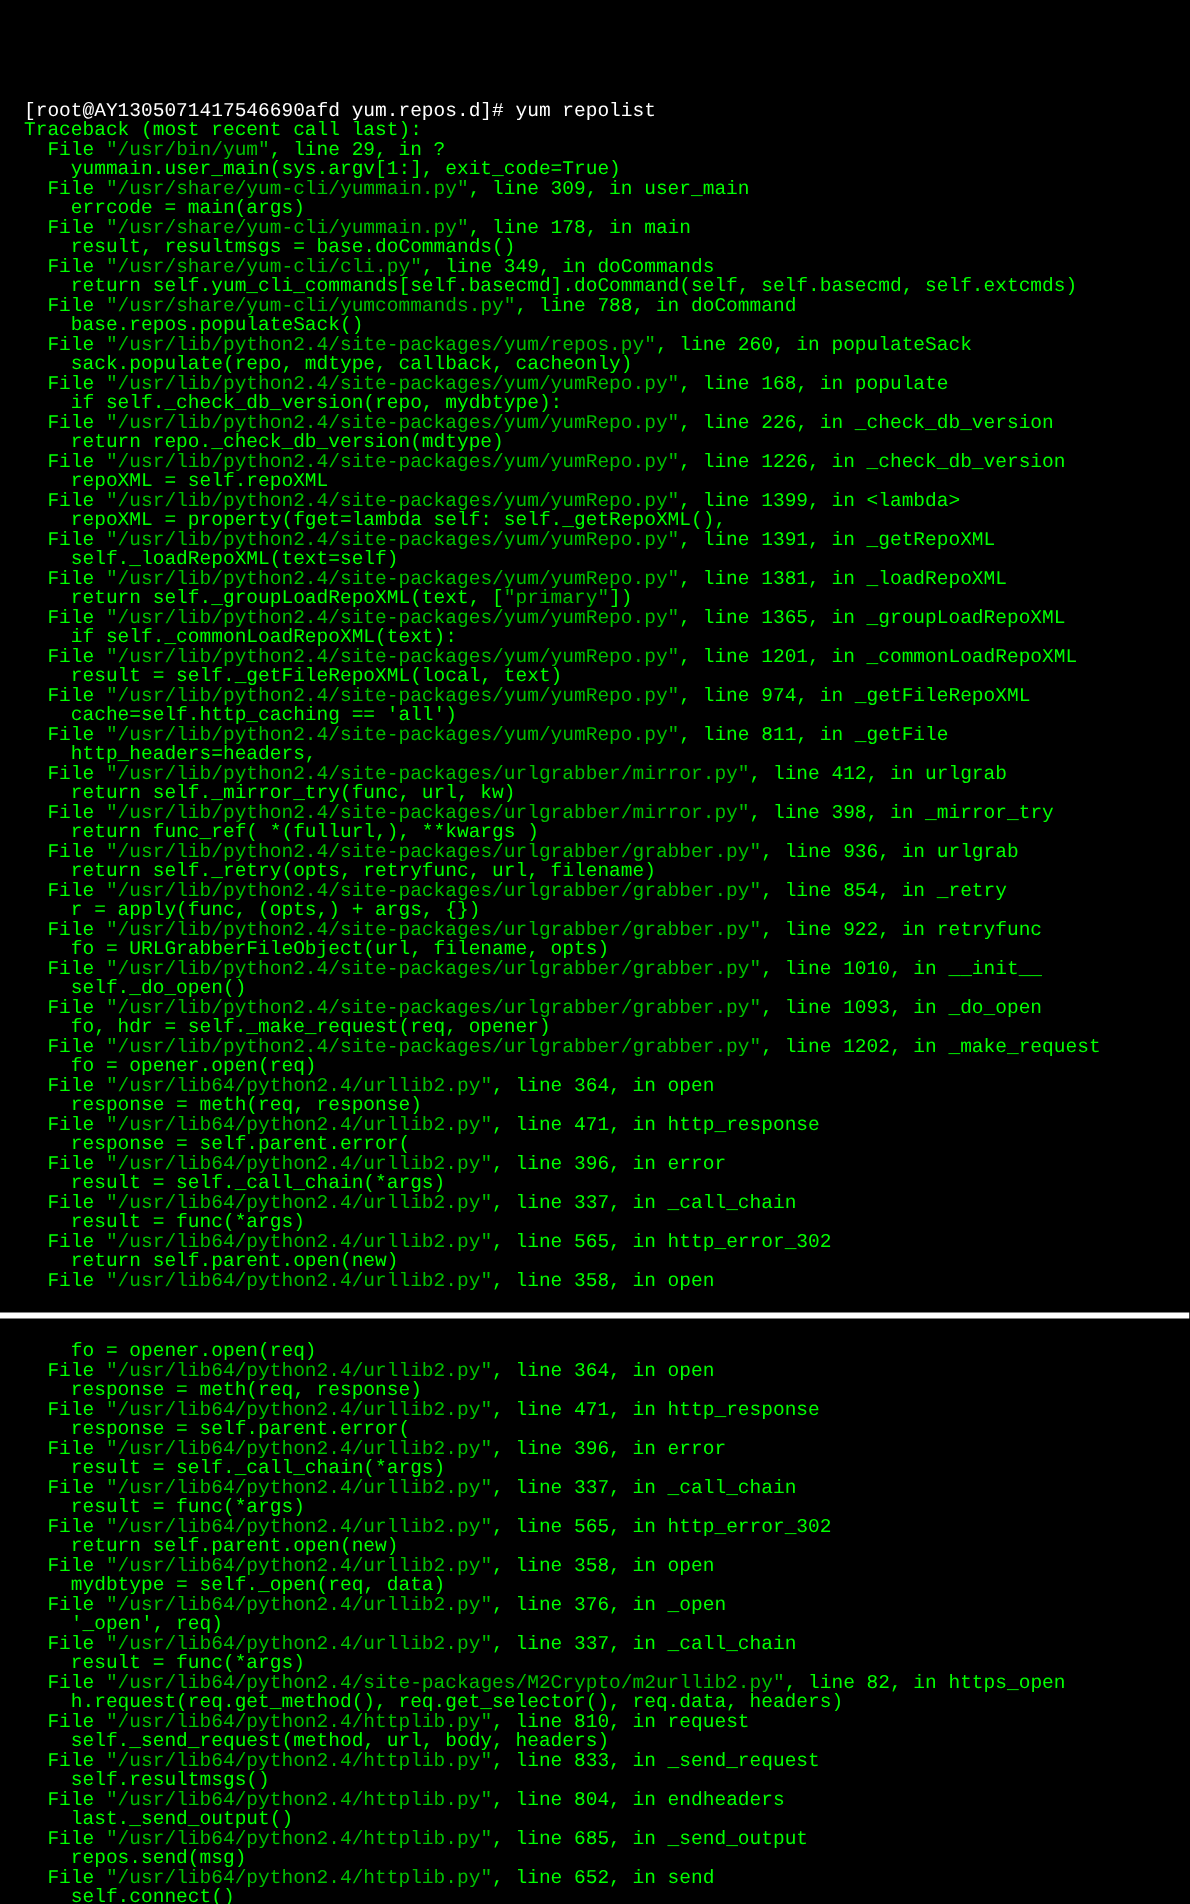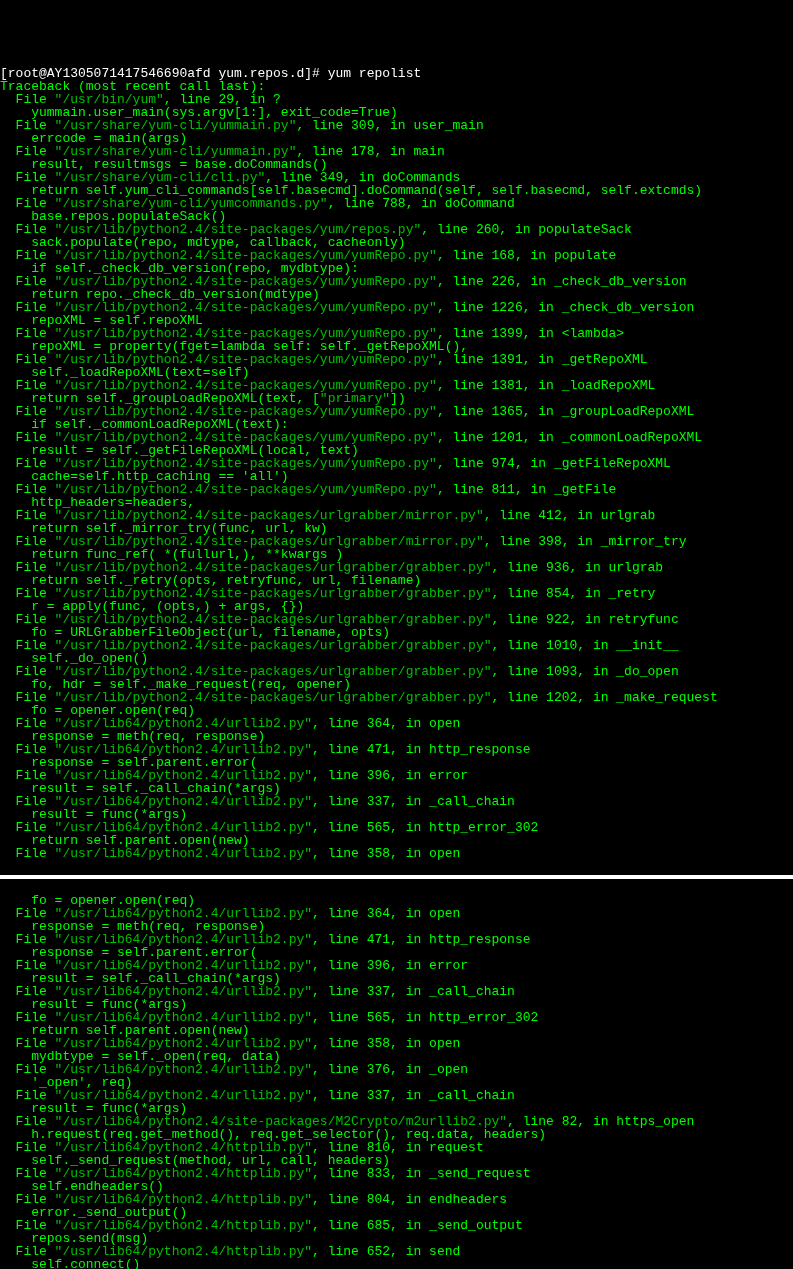--- a/index.html
+++ b/index.html
@@ -8,21 +8,21 @@
     background: #000;
     color: #00ff00;
     font-family: "Consolas", "Courier New", monospace;
     font-size: 13px;
     line-height: 1.0;
     width: 793px;
     white-space: pre;
     overflow: hidden;
   }
   .term {
-    padding: 2px 4px 2px 0;
+    padding: 2px 4px 2px 16px;
     white-space: pre;
   }
   .divider {
     height: 4px;
     background: #fff;
     width: 100%;
   }
   .prompt-white { color: #ffffff; }
   .cmd { color: #ffffff; }
   .trace-line { color: #00ff00; }
@@ -108,25 +108,25 @@
 <span class="trace-line">    return self.parent.open(new)</span>
 <span class="trace-line">  File <span class="string">"/usr/lib64/python2.4/urllib2.py"</span>, line 358, in open</span>
 <span class="trace-line">    mydbtype = self._open(req, data)</span>
 <span class="trace-line">  File <span class="string">"/usr/lib64/python2.4/urllib2.py"</span>, line 376, in _open</span>
 <span class="trace-line">    '_open', req)</span>
 <span class="trace-line">  File <span class="string">"/usr/lib64/python2.4/urllib2.py"</span>, line 337, in _call_chain</span>
 <span class="trace-line">    result = func(*args)</span>
 <span class="trace-line">  File <span class="string">"/usr/lib64/python2.4/site-packages/M2Crypto/m2urllib2.py"</span>, line 82, in https_open</span>
 <span class="trace-line">    h.request(req.get_method(), req.get_selector(), req.data, headers)</span>
 <span class="trace-line">  File <span class="string">"/usr/lib64/python2.4/httplib.py"</span>, line 810, in request</span>
-<span class="trace-line">    self._send_request(method, url, call, headers)</span>
+<span class="trace-line">    self._send_request(method, url, body, headers)</span>
 <span class="trace-line">  File <span class="string">"/usr/lib64/python2.4/httplib.py"</span>, line 833, in _send_request</span>
-<span class="trace-line">    self.endheaders()</span>
+<span class="trace-line">    self.resultmsgs()</span>
 <span class="trace-line">  File <span class="string">"/usr/lib64/python2.4/httplib.py"</span>, line 804, in endheaders</span>
-<span class="trace-line">    error._send_output()</span>
+<span class="trace-line">    last._send_output()</span>
 <span class="trace-line">  File <span class="string">"/usr/lib64/python2.4/httplib.py"</span>, line 685, in _send_output</span>
 <span class="trace-line">    repos.send(msg)</span>
 <span class="trace-line">  File <span class="string">"/usr/lib64/python2.4/httplib.py"</span>, line 652, in send</span>
 <span class="trace-line">    self.connect()</span>
 
 
 
 
 
 </span>

